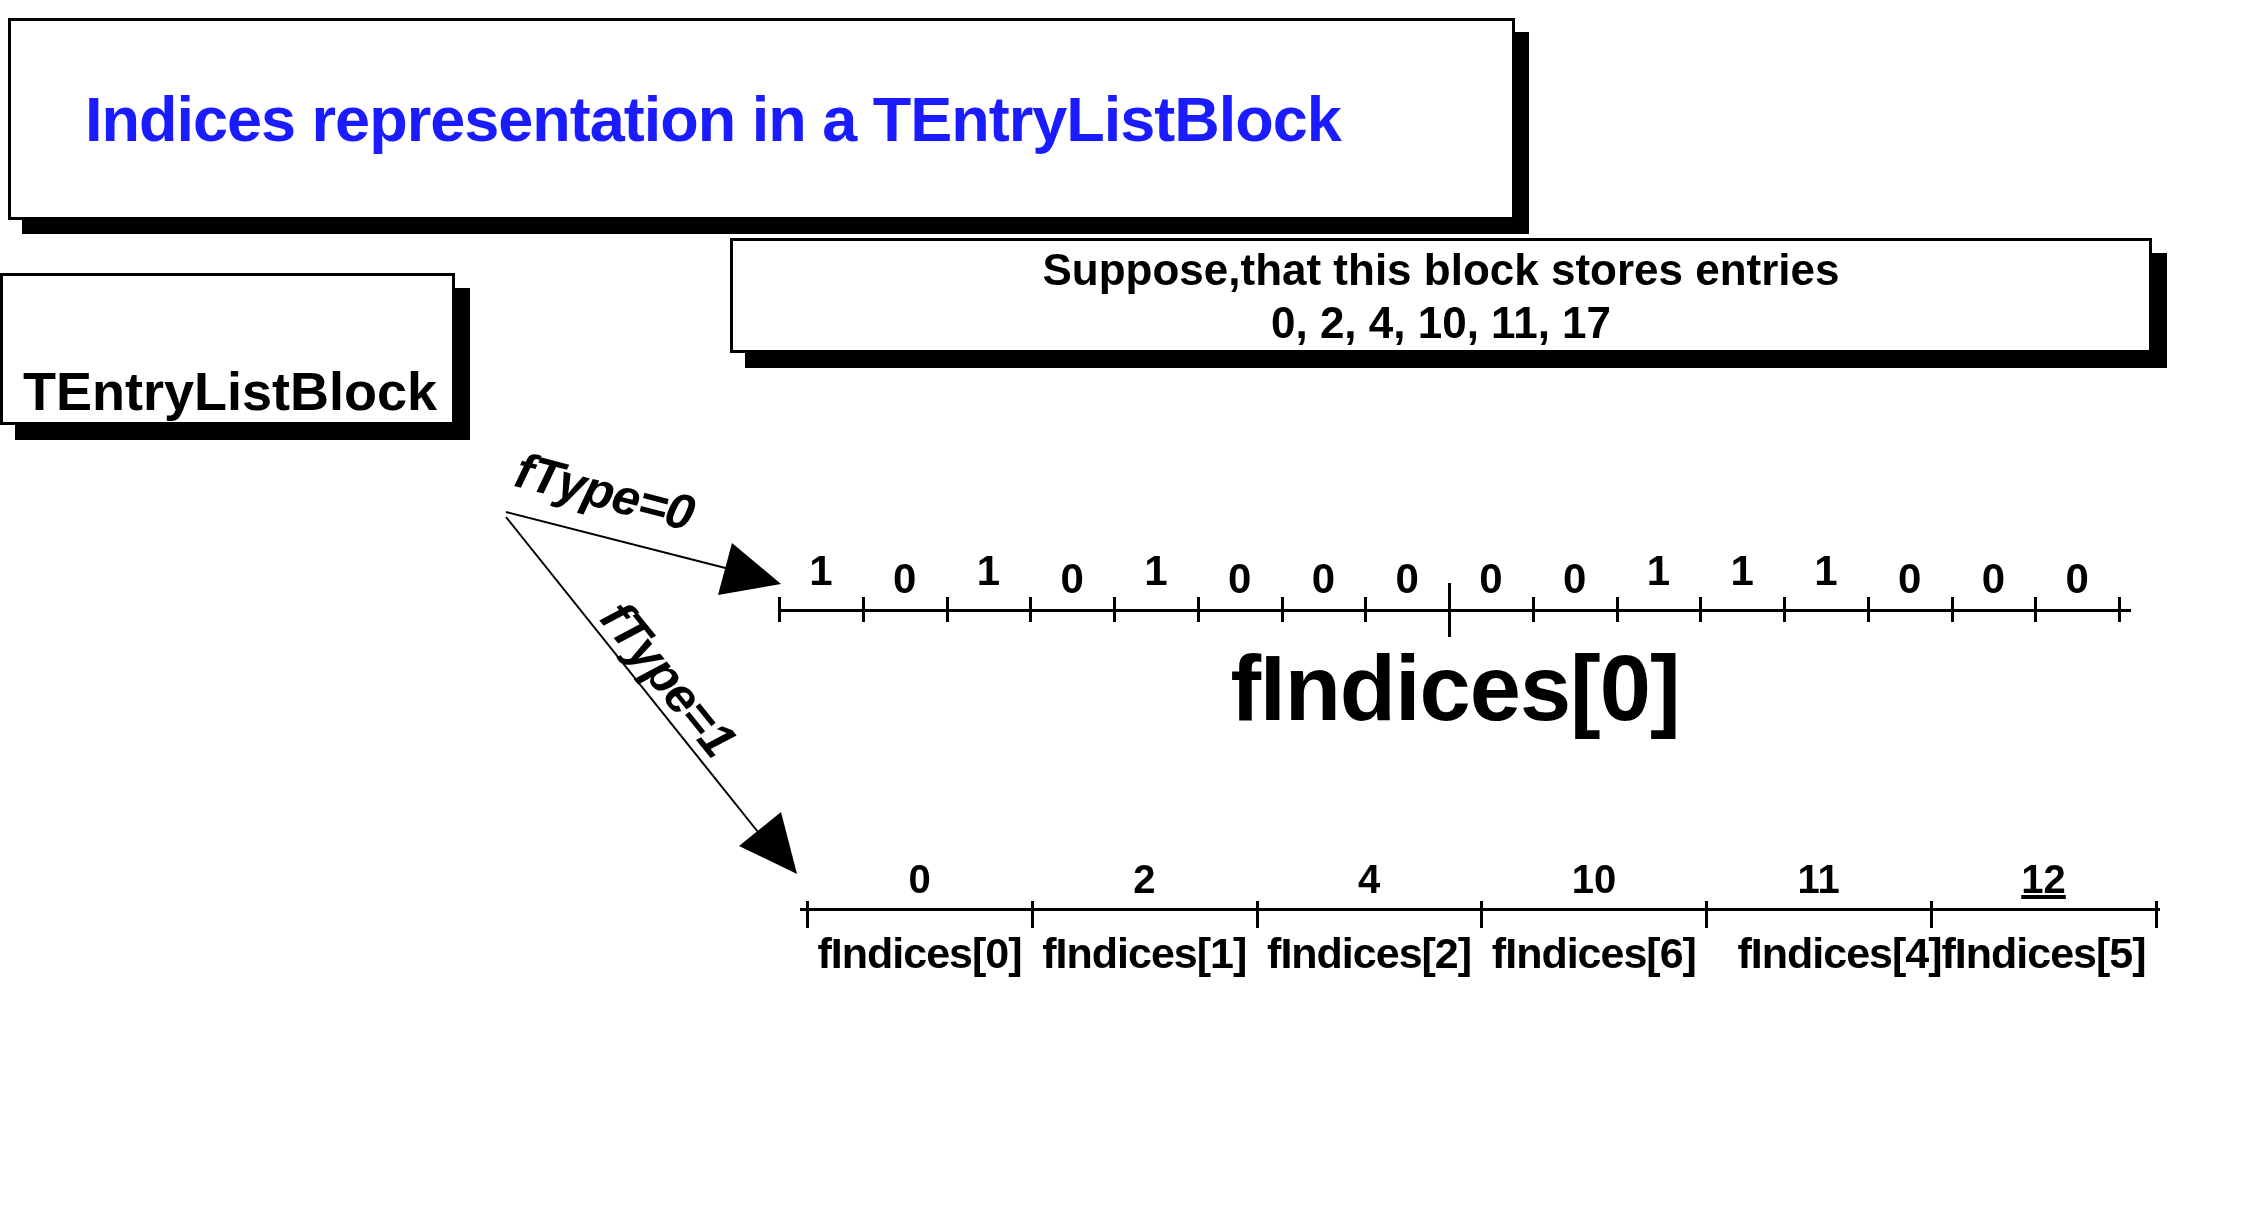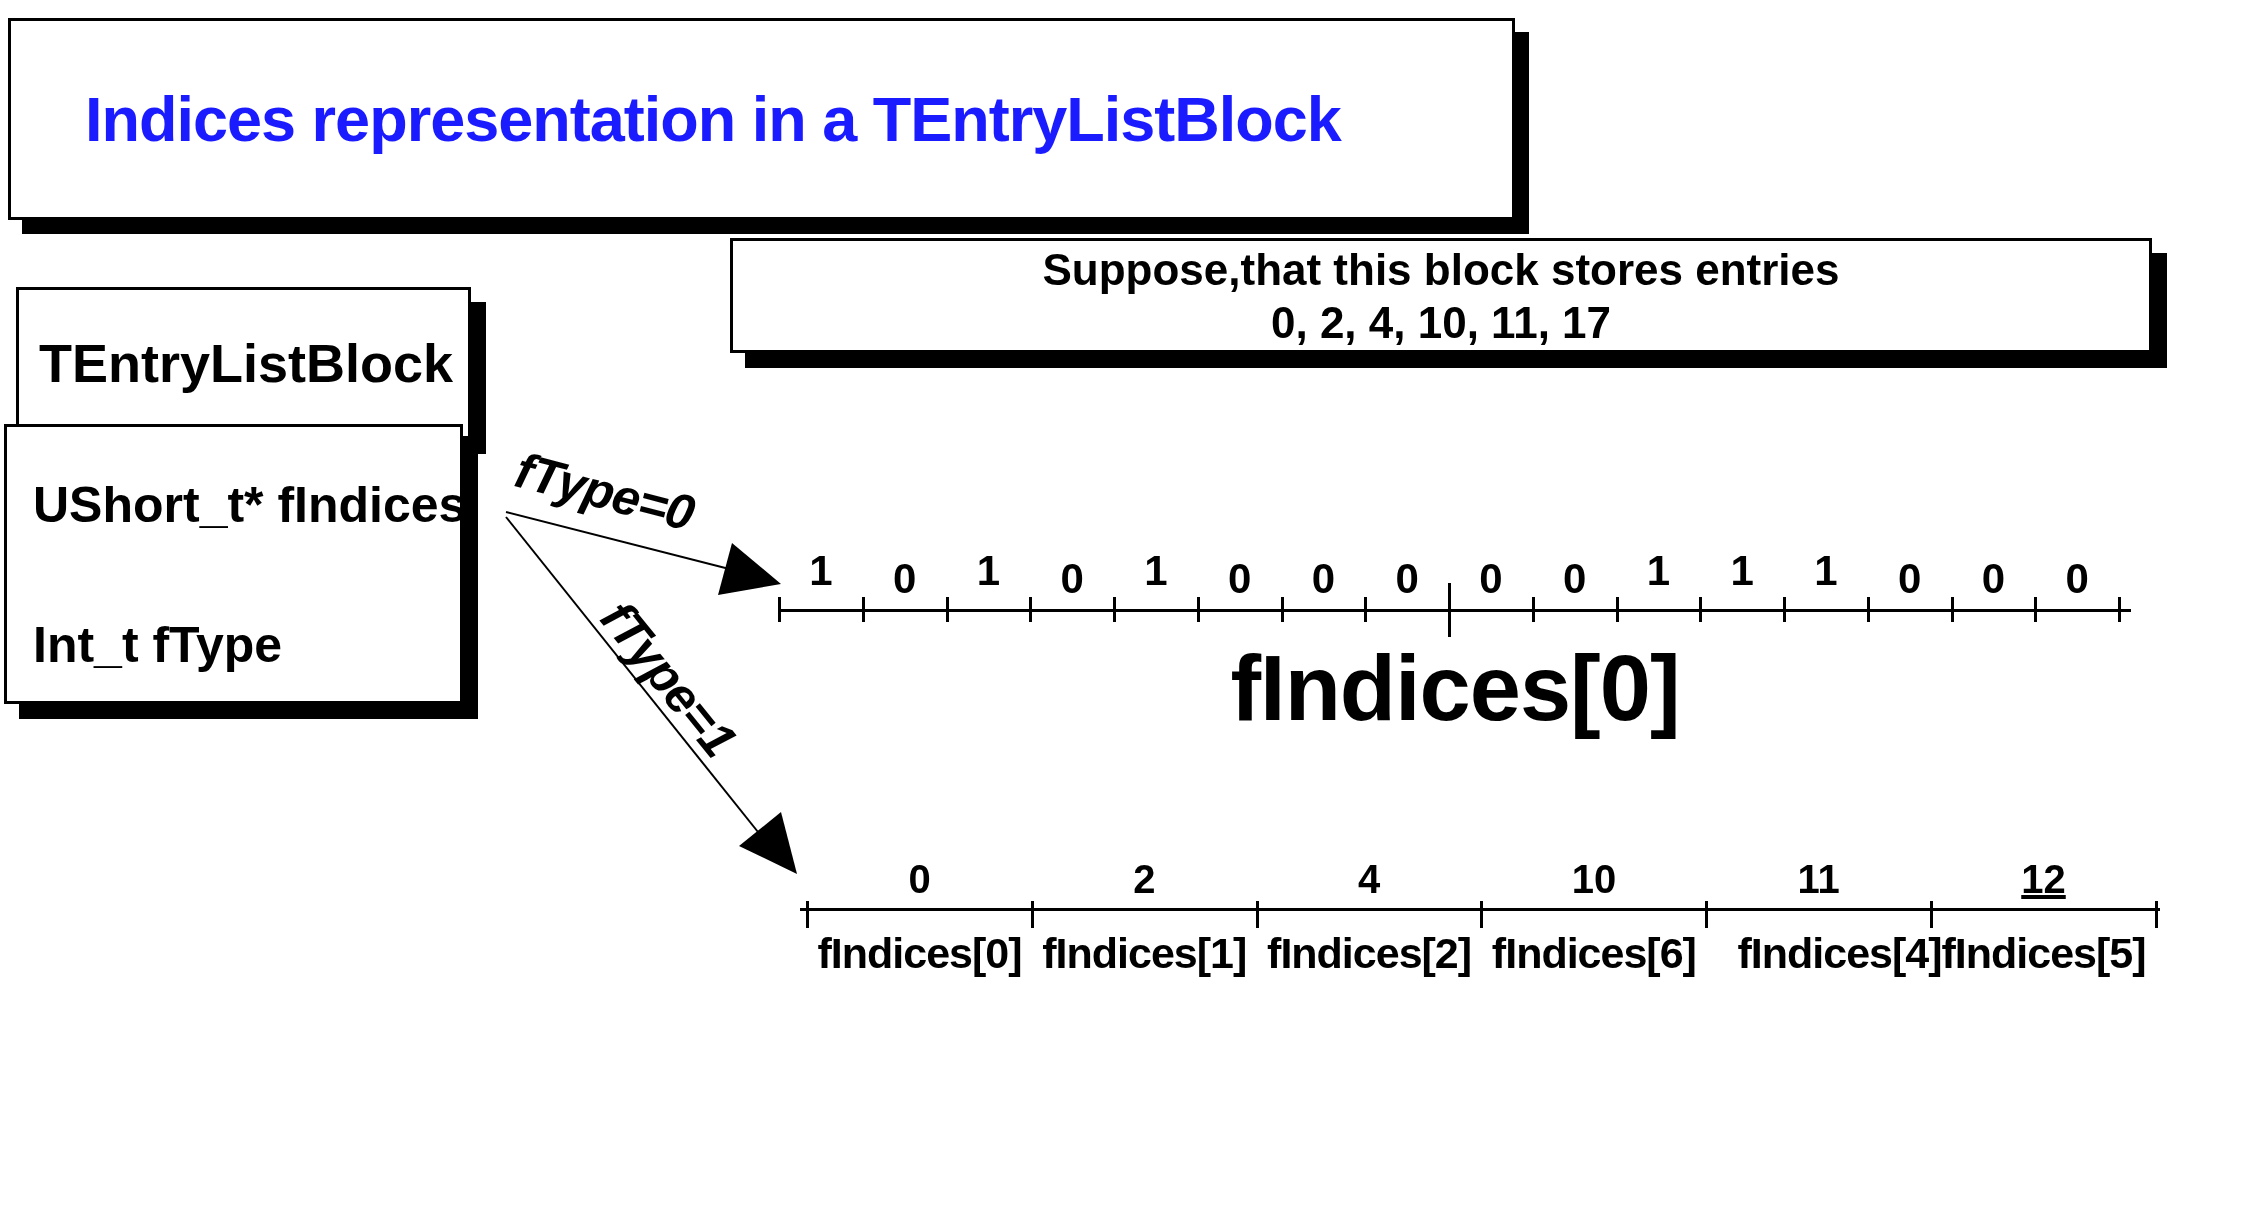--- a/index.html
+++ b/index.html
@@ -10,22 +10,22 @@
   .box{position:absolute;background:#fff;border:3px solid #000;box-sizing:border-box;}
   
   .title-box{left:8px;top:18px;width:1507px;height:202px;box-shadow:14px 14px 0 #000;
     display:flex;align-items:center;}
   .title-text{font-size:63px;font-weight:bold;color:#1b1bff;padding-left:74px;letter-spacing:-1px;white-space:nowrap;}
   
   .note-box{left:730px;top:238px;width:1422px;height:115px;box-shadow:15px 15px 0 #000;
     display:flex;flex-direction:column;align-items:center;justify-content:center;}
   .note-box div{font-size:44px;font-weight:bold;line-height:53px;white-space:nowrap;}
   
-  .name-box{left:16px;top:273px;width:455px;height:152px;box-shadow:15px 15px 0 #000;
-    display:flex;align-items:center;margin-top:14px;}
+  .name-box{left:0;top:273px;width:455px;height:152px;box-shadow:15px 15px 0 #000;
+    display:flex;align-items:flex-end;}
   .name-box span{font-size:54px;font-weight:bold;padding-left:20px;white-space:nowrap;}
   .attrs-box{left:4px;top:424px;width:459px;height:280px;box-shadow:15px 15px 0 #000;}
   .field{position:absolute;left:26px;font-size:50px;font-weight:bold;line-height:64px;white-space:nowrap;}
   .f1{top:46px;}
   .f2{top:186px;}
   
   .arrows{position:absolute;left:0;top:0;pointer-events:none;}
   
   .rot-label{position:absolute;font-size:50px;font-weight:bold;font-style:italic;white-space:nowrap;
     transform-origin:0 0;letter-spacing:-1px;}
@@ -61,24 +61,20 @@
 
   <div class="box note-box">
     <div>Suppose,that this block stores entries</div>
     <div>0, 2, 4, 10, 11, 17</div>
   </div>
 
   <div class="box name-box">
     <span>TEntryListBlock</span>
   </div>
 
-  <div class="box attrs-box">
-    <div class="field f1">UShort_t* fIndices</div>
-    <div class="field f2">Int_t fType</div>
-  </div>
 
   <svg class="arrows" width="2244" height="1221" viewBox="0 0 2244 1221">
     <line x1="506" y1="512" x2="745" y2="573" stroke="#000" stroke-width="2"></line>
     <polygon points="781,584 732,543 718,595" fill="#000"></polygon>
     <line x1="506" y1="517" x2="758" y2="832" stroke="#000" stroke-width="2"></line>
     <polygon points="797,874 781,812 739,846" fill="#000"></polygon>
   </svg>
 
   <div class="rot-label ftype0">fType=0</div>
   <div class="rot-label ftype1">fType=1</div>

